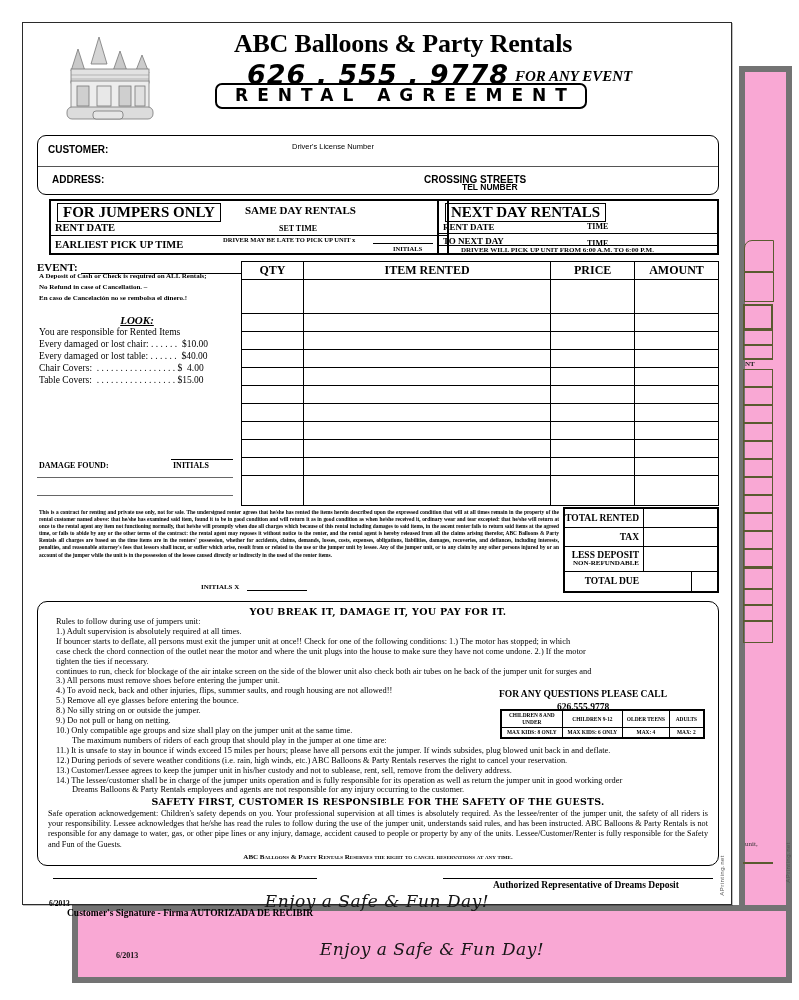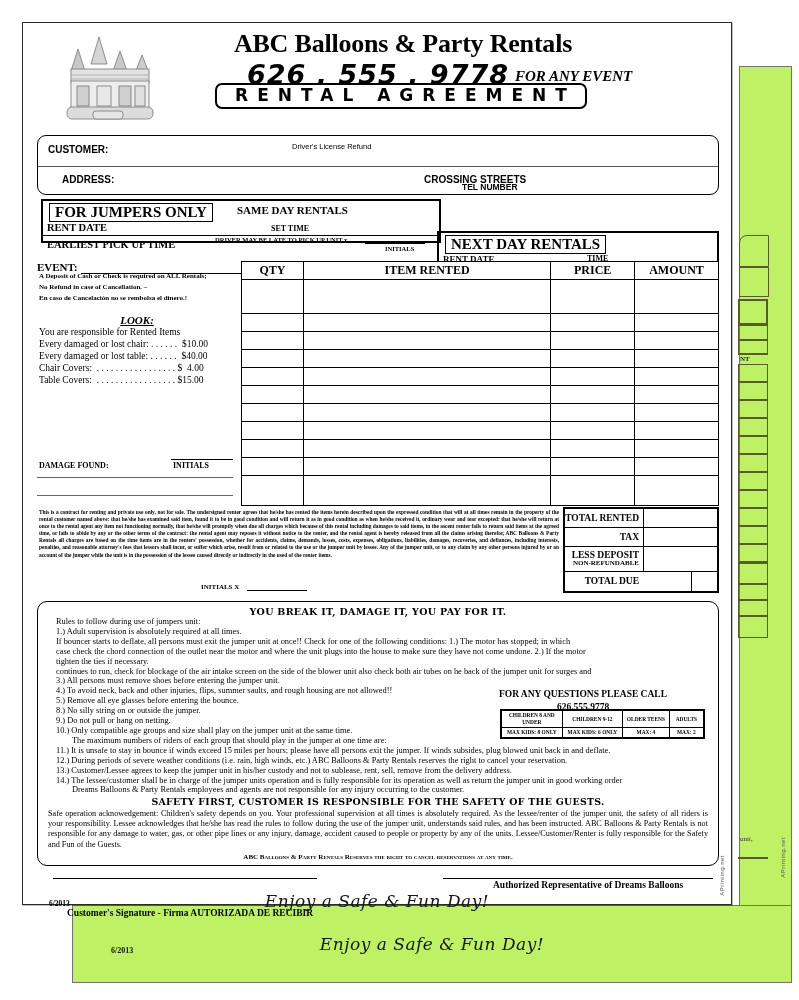--- a/index.html
+++ b/index.html
@@ -8,22 +8,22 @@
     width: 799px; height: 1000px;
     background: #ffffff;
     font-family: "Liberation Serif", serif;
     overflow: hidden;
   }
   #stage { position: relative; width: 799px; height: 1000px; background:#fff; }
 
   
   .carbon {
     position: absolute;
-    background: #bef264;
-    border: 1px solid #737373;
+    background: #f9a8d4;
+    border: 6px solid #737373;
   }
   #carbon-right { left: 739px; top: 66px; width: 53px; height: 900px; }
   #carbon-bottom { left: 72px; top: 905px; width: 720px; height: 78px; }
   #carbon-bottom-inner { position:absolute; left:0; top:0; right:0; bottom:0; }
 
   .carbon-text-date {
     position:absolute; left:38px; top:40px;
     font-family:"Liberation Serif", serif; font-weight:bold; font-size:8px; color:#111;
   }
   .carbon-text-enjoy {
@@ -83,22 +83,22 @@
     position:absolute; left:14px; top:112px; width:682px; height:60px;
     border:1.5px solid #000; border-radius:9px; background:#fff;
   }
   .cust-row-divider{ position:absolute; left:0; right:0; top:30px; border-top:1px solid #555;}
   .lbl-bold-sans{ font-family:"Liberation Sans", sans-serif; font-weight:bold; font-size:10px; color:#000;}
   .lbl-sm-sans{ font-family:"Liberation Sans", sans-serif; font-size:7.5px; color:#000;}
   .lbl-sm-sans-b{ font-family:"Liberation Sans", sans-serif; font-weight:bold; font-size:8.5px; color:#000;}
 
   
   #rent-band{ position:absolute; left:14px; top:176px; width:682px; height:56px; }
-  #jumpers-box{ position:absolute; left:4px; top:0; width:400px; height:44px; border:2px solid #000;}
-  #nextday-box{ position:absolute; left:400px; top:0; width:282px; height:56px; border:2px solid #000;margin-top:32px;}
+  #jumpers-box{ position:absolute; left:12px; top:0; width:400px; height:56px; border:2px solid #000;}
+  #nextday-box{ position:absolute; left:400px; top:0; width:282px; height:56px; border:2px solid #000;}
   .boxed-title{
     display:inline-block; border:1px solid #000; padding:0 5px;
     font-family:"Liberation Serif", serif; font-weight:bold; font-size:15px; color:#000;
   }
   .ttl-serif-b{ font-family:"Liberation Serif", serif; font-weight:bold; color:#000;}
 
   
   #event-line{ position:absolute; left:14px; top:238px; width:420px;}
   #event-underline{ position:absolute; left:58px; top:250px; width:355px; border-bottom:1.2px solid #000;}
 
@@ -261,23 +261,23 @@
       <div class="brand-phone">626 . 555 . 9778</div>
       <div class="brand-forany">FOR ANY EVENT</div>
       <div id="ra-box">
         <span>RENTAL AGREEMENT</span>
       </div>
     </div>
 
     <div id="cust-box">
       <div class="cust-row-divider"></div>
       <div class="lbl-bold-sans" style="position:absolute; left:10px; top:8px;">CUSTOMER:</div>
-      <div class="lbl-sm-sans" style="position:absolute; left:254px; top:6px;">Driver's License Refund</div>
+      <div class="lbl-sm-sans" style="position:absolute; left:254px; top:6px;">Driver's License Number</div>
       <div class="lbl-sm-sans-b" style="position:absolute; left:424px; top:6px;margin-top:40px;">TEL NUMBER</div>
-      <div class="lbl-bold-sans" style="position:absolute; left:24px; top:38px;text-align:right;">ADDRESS:</div>
+      <div class="lbl-bold-sans" style="position:absolute; left:14px; top:38px;text-align:right;">ADDRESS:</div>
       <div class="lbl-bold-sans" style="position:absolute; left:386px; top:38px;">CROSSING STREETS</div>
     </div>
 
     <div id="rent-band">
       <div id="jumpers-box">
         <div style="position:absolute; left:6px; top:2px;">
           <span class="boxed-title">FOR JUMPERS ONLY</span>
         </div>
         <div class="ttl-serif-b" style="position:absolute; left:194px; top:3px; font-size:11px;">SAME DAY RENTALS</div>
         <div class="ttl-serif-b" style="position:absolute; left:4px; top:21px; font-size:10.5px;">RENT DATE</div>
@@ -487,19 +487,19 @@
       <div style="position:absolute; left:0; right:0; top:190px;">
         <div id="safety-title">SAFETY FIRST, CUSTOMER IS RESPONSIBLE FOR THE SAFETY OF THE GUESTS.</div>
         <div id="safety-body">Safe operation acknowedgement:  Children's safety depends on you.  Your professional supervision at all times is absolutely required.  As the lessee/renter of the jumper unit, the safety of all riders is your responsibility. Lessee acknowledges that he/she has read the rules to follow during the use of  the jumper unit, understands said rules, and has been instructed. ABC Balloons &amp; Party Rentals is not responsible for any damage to water, gas, or other pipe lines or any injury, damage, accident caused to people or property by any of the units.  Lessee/Customer/Renter is fully responsible for the Safety and Fun of the Guests.</div>
         <div id="reserve-line">ABC Balloons &amp; Party Rentals Reserves the right to cancel reservations at any time.</div>
       </div>
     </div>
 
     <div id="sig-left-rule"></div>
     <div id="sig-right-rule"></div>
     <div class="sig-lbl" style="left:44px;margin-top:28px;">Customer's Signature - Firma AUTORIZADA DE RECIBIR</div>
-    <div class="sig-lbl" style="left:470px;">Authorized Representative of Dreams Balloons</div>
+    <div class="sig-lbl" style="left:470px;">Authorized Representative of Dreams Deposit</div>
     <div id="date-code">6/2013</div>
     <div id="enjoy-white">Enjoy a Safe &amp; Fun Day!</div>
     <div class="vert-credit" style="right:6px; bottom:8px;">APrinting.net</div>
   </div>
 
 </div>
 
 </body></html>

